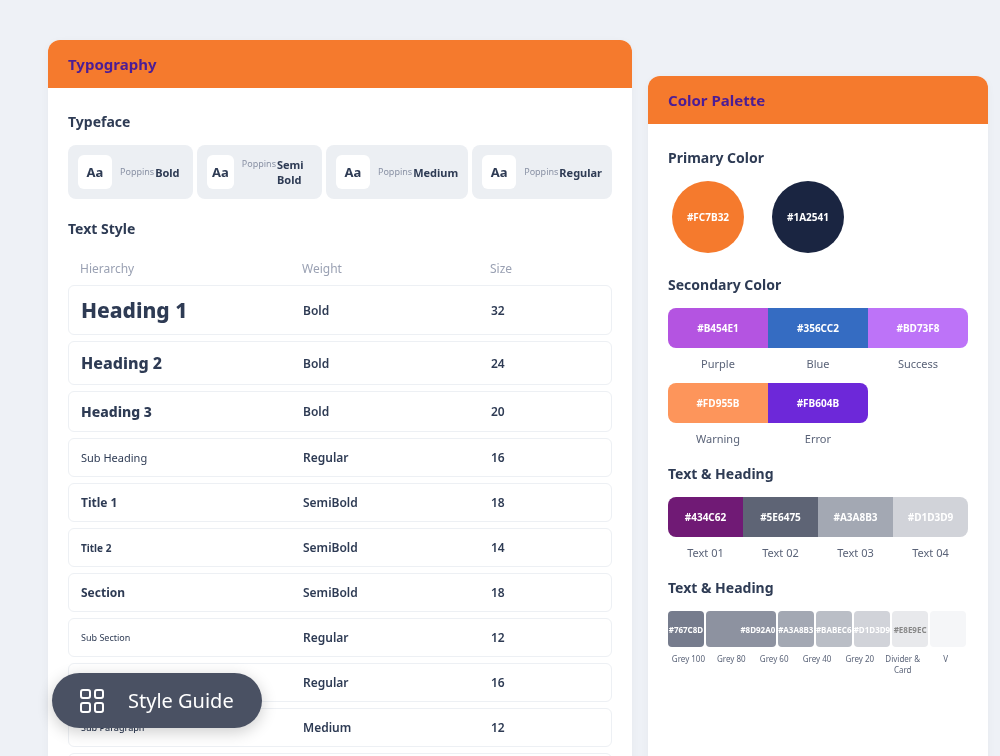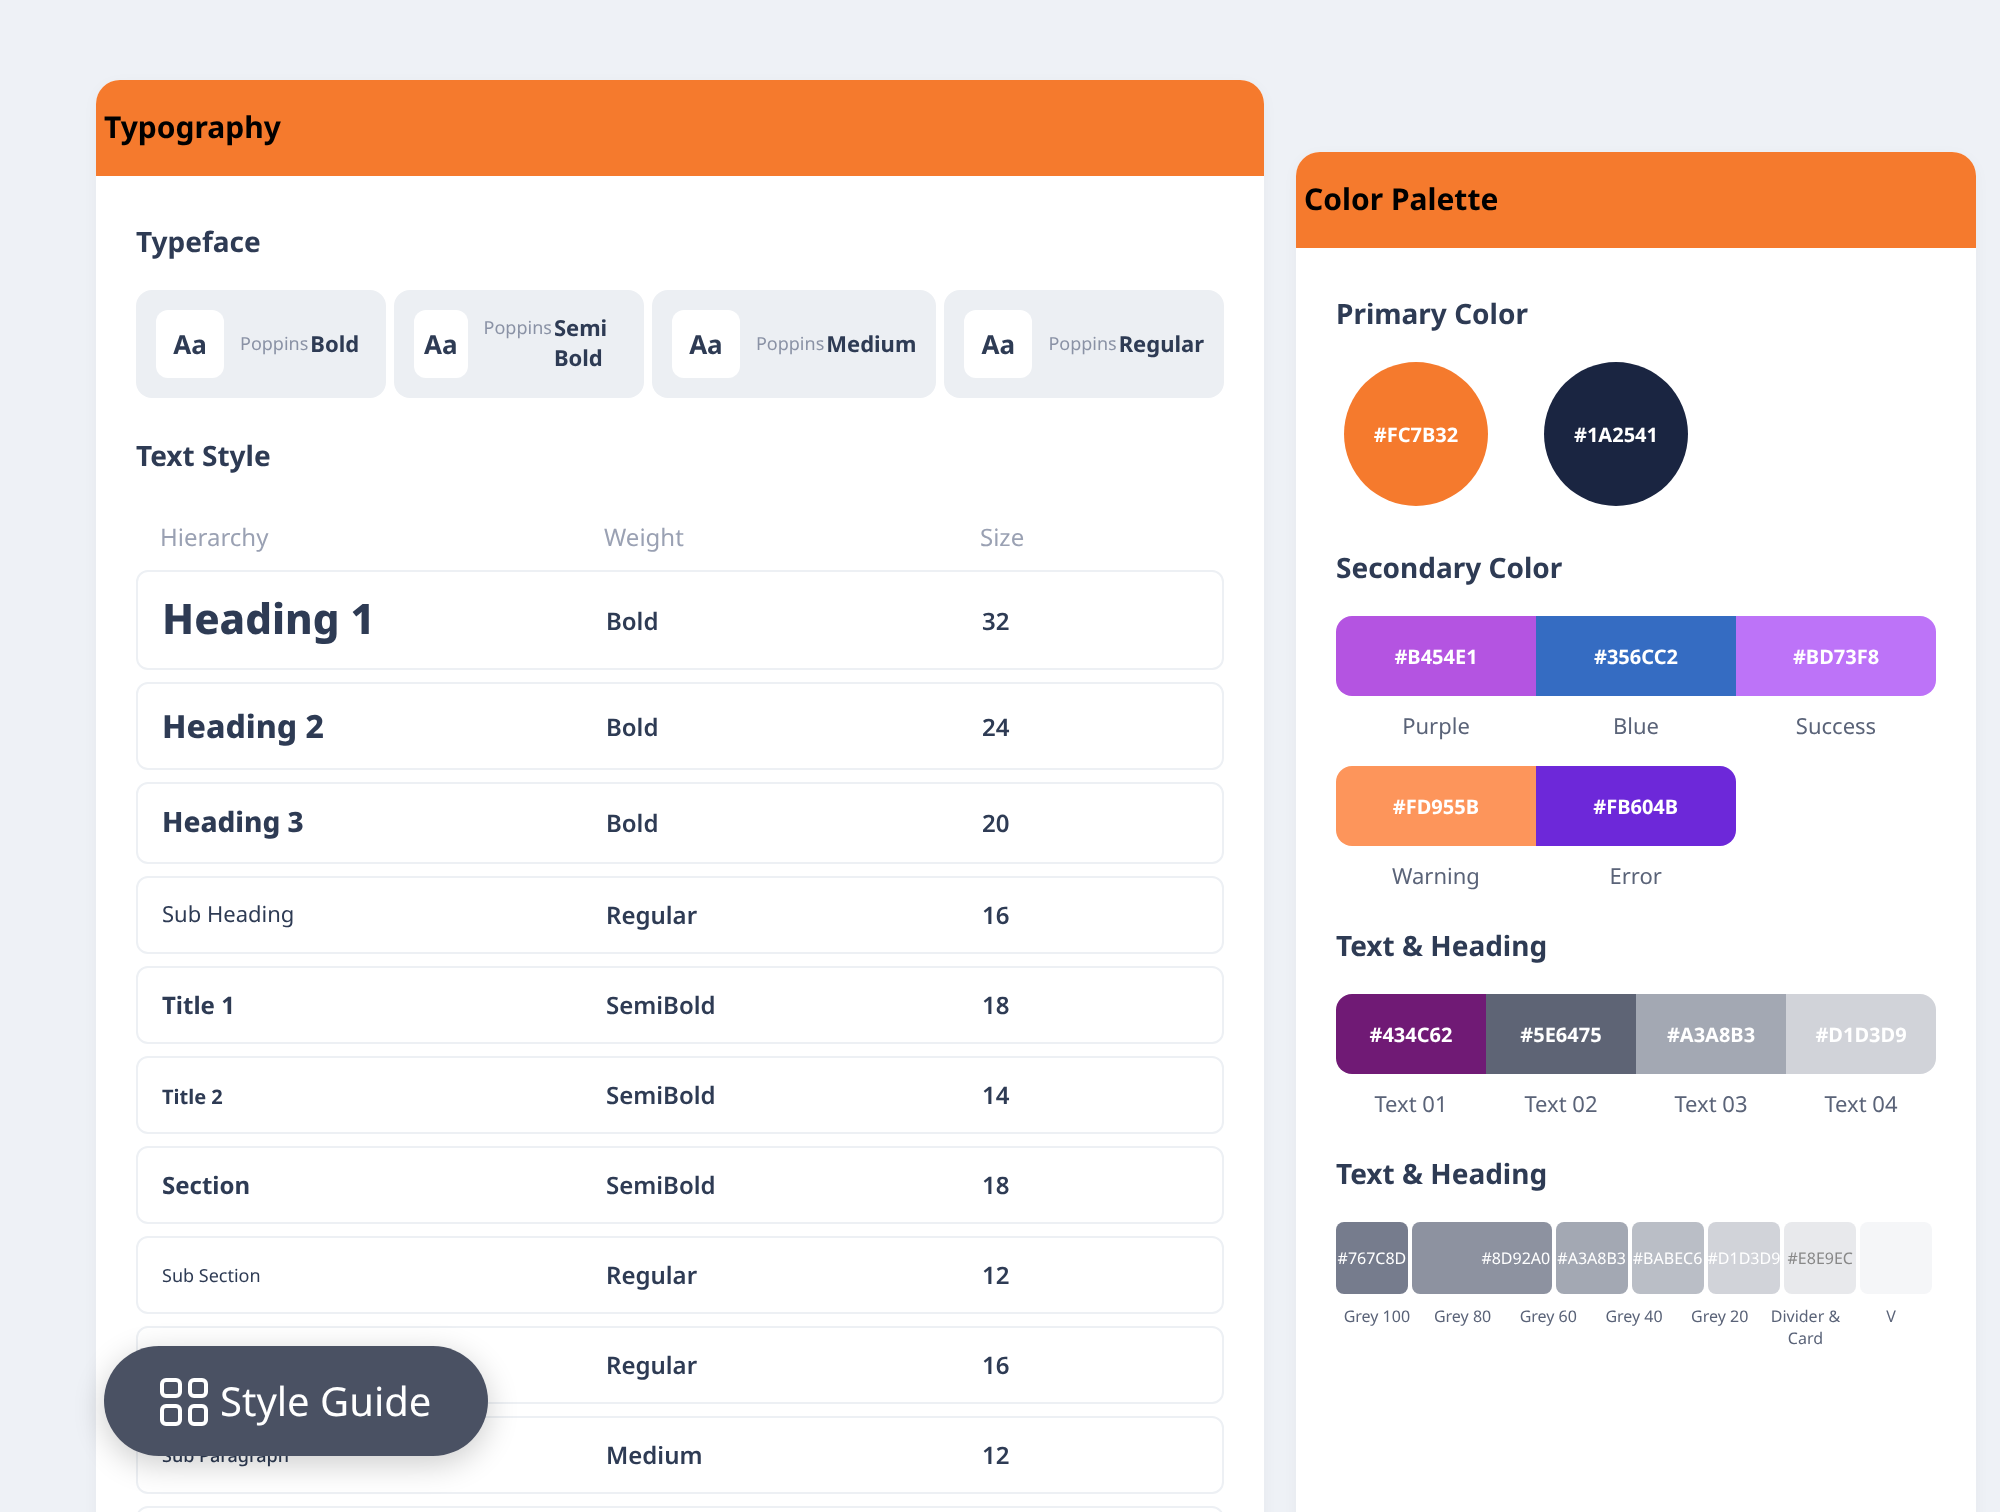--- a/index.html
+++ b/index.html
@@ -1,19 +1,19 @@
 <!DOCTYPE html>
 <html><head>
 <meta charset="utf-8">
 <style>
 *{box-sizing:border-box;margin:0;padding:0;font-family:system-ui,-apple-system,sans-serif}
 body{background:#eef1f6;width:1000px;height:756px;overflow:hidden;position:relative}
 .wrap{display:flex;gap:16px;padding:40px 0 0 48px}
 .card{background:#fff;border-radius:12px;overflow:hidden;box-shadow:0 2px 8px rgba(0,0,0,.04)}
-.card-hd{background:#f57a2d;color:#000000;padding:14px 4px;font-weight:700;font-size:15px}
+.card-hd{background:#f57a2d;color:#4c1d95;padding:14px 20px;font-weight:700;font-size:15px}
 .card-bd{padding:20px}
 .typo{width:584px}
 .palette{width:340px;margin-top:36px}
 h3{color:#2e3b54;font-size:14px;font-weight:700;margin:4px 0 14px}
 .faces{display:flex;gap:4px}
 .face{background:#eceff3;border-radius:8px;padding:10px;display:flex;align-items:center;gap:8px;flex:1}
 .aa{background:#fff;border-radius:6px;width:34px;height:34px;display:flex;align-items:center;justify-content:center;color:#2e3b54;font-weight:700;font-size:13px}
 .fmeta{display:flex;flex-direction:row;gap:1px}
 .fname{color:#8a92a5;font-size:9px}
 .fwt{color:#2e3b54;font-size:11px;font-weight:700}
@@ -21,25 +21,25 @@
 .c1{flex:0 0 222px}.c2{flex:0 0 188px}.c3{flex:1}
 .row{display:flex;align-items:center;border:1px solid #edf0f4;border-radius:6px;padding:10px 12px;margin-bottom:6px;font-size:12px;color:#2e3b54}
 .row .c2,.row .c3{font-weight:600}
 .swrow{display:flex;gap:0;border-radius:8px;overflow:hidden;margin-bottom:8px}
 .sw{flex:1;color:#fff;font-size:10px;font-weight:700;display:flex;align-items:center;justify-content:center;height:40px}
 .swlbl{display:flex}
 .swlbl span{flex:1;text-align:center;color:#5a6378;font-size:11px}
 .circles{display:flex;gap:28px;margin:6px 0 22px 4px}
 .circ{width:72px;height:72px;border-radius:50%;display:flex;align-items:center;justify-content:center;color:#fff;font-size:10px;font-weight:700}
 .sec{margin-bottom:18px}
-.pill{position:absolute;left:52px;bottom:28px;background:#4a5163;color:#fff;border-radius:999px;padding:14px 28px;display:flex;align-items:center;gap:6px;font-size:20px;box-shadow:0 4px 16px rgba(0,0,0,.2)}
+.pill{position:absolute;left:52px;bottom:28px;background:#4a5163;color:#fff;border-radius:999px;padding:14px 28px;display:flex;align-items:center;gap:24px;font-size:20px;box-shadow:0 4px 16px rgba(0,0,0,.2)}
 .ico{display:grid;grid-template-columns:1fr 1fr;gap:3px;width:24px;height:24px}
 .ico span{border:2px solid #fff;border-radius:3px}
 .greys{display:flex;gap:0}
-.gsw{flex:1;height:36px;color:#fff;font-size:8px;font-weight:400;display:flex;align-items:center;justify-content:center;border-radius:4px;margin-right:2px}
+.gsw{flex:1;height:36px;color:#fff;font-size:8px;font-weight:700;display:flex;align-items:center;justify-content:center;border-radius:4px;margin-right:2px}
 .glbl{display:flex;margin-top:6px}
 .glbl span{flex:1;text-align:center;color:#5a6378;font-size:8px;margin-right:2px}
 </style>
 </head>
 <body>
 
 <div class="wrap">
   <div class="card typo">
     <div class="card-hd">Typography</div>
     <div class="card-bd">

